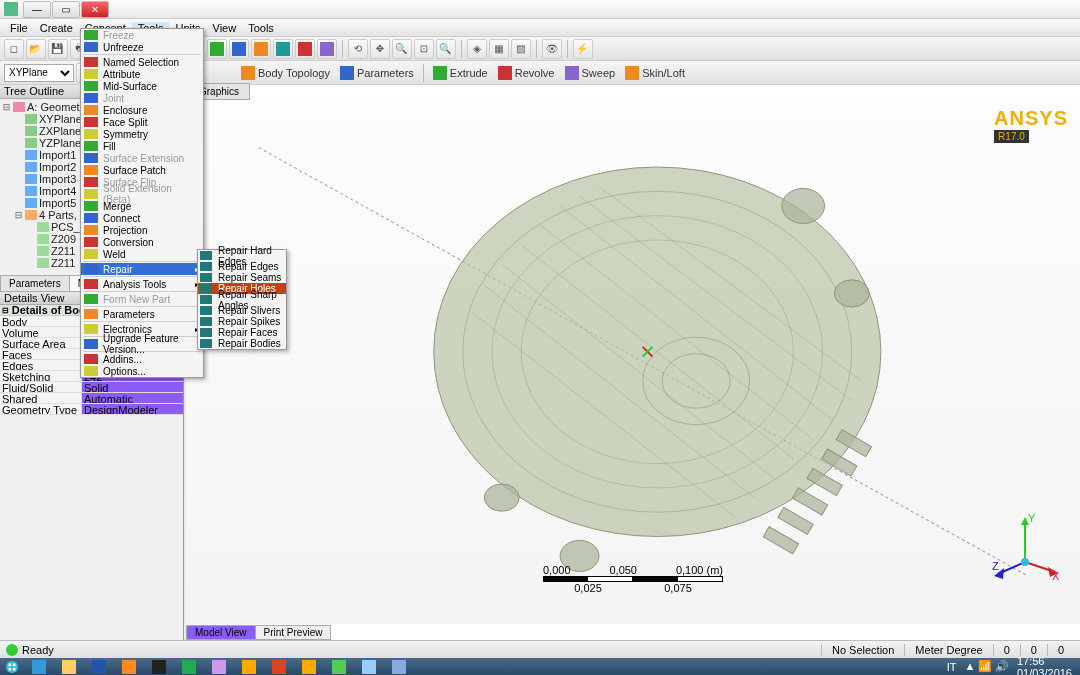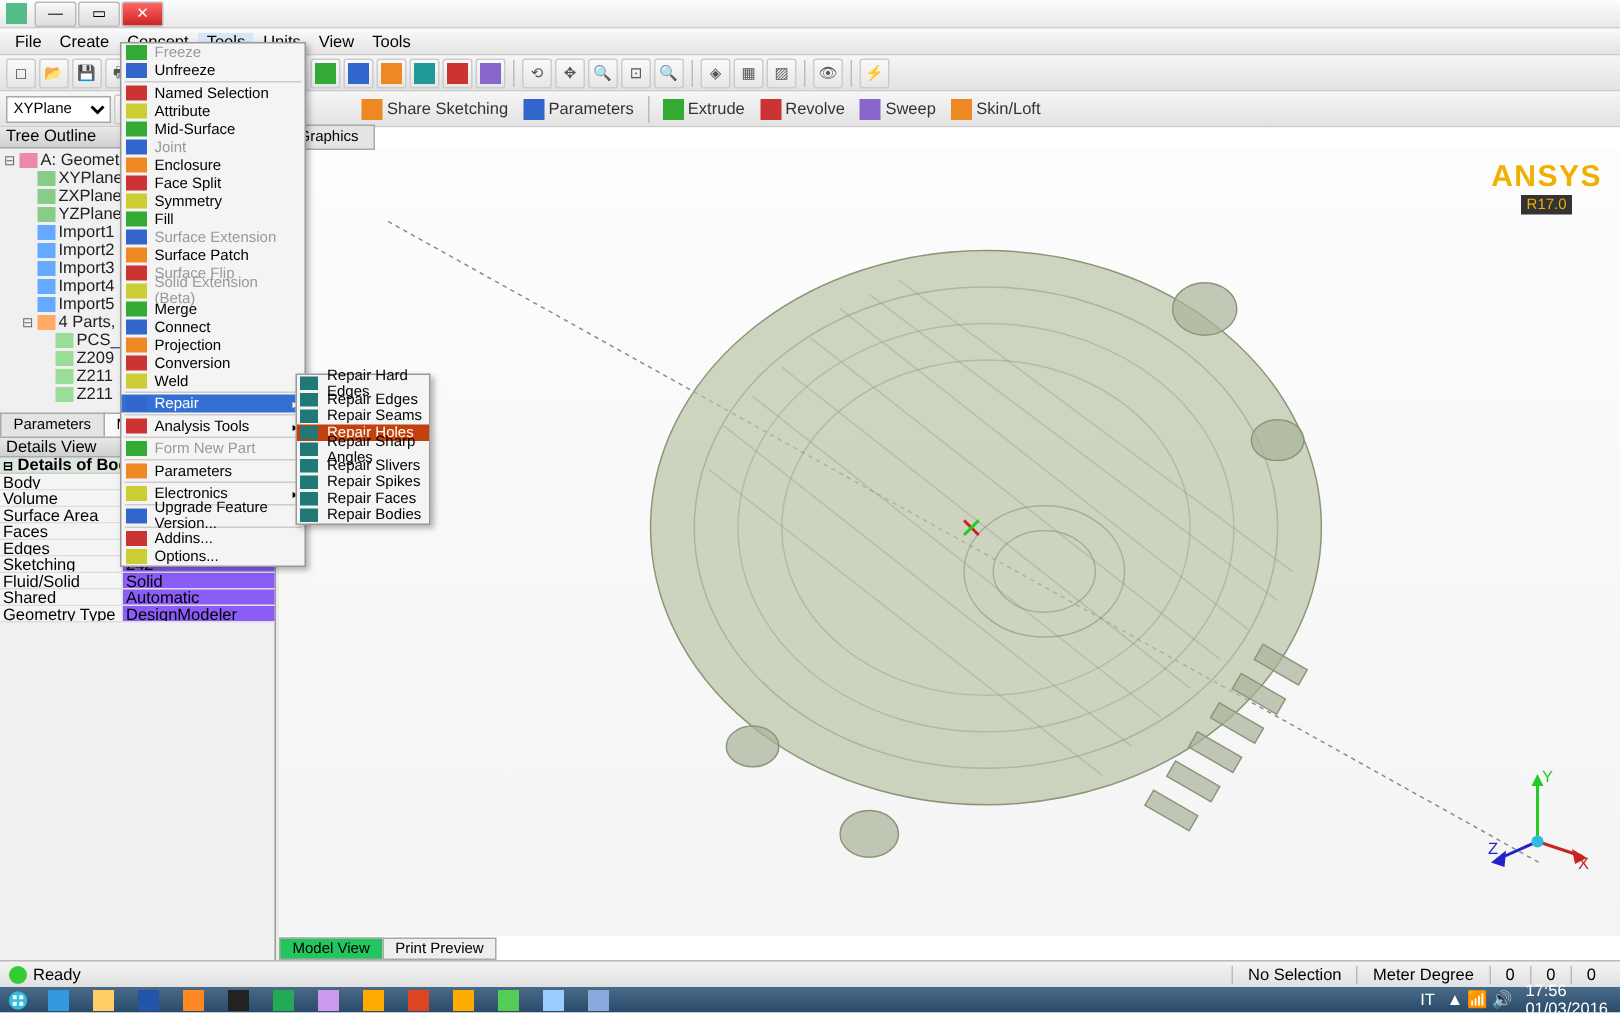--- a/index.html
+++ b/index.html
@@ -62,33 +62,33 @@
 .details .dkey { width:82px; padding:0 2px; background:#f4f4f4; border-right:1px solid #ddd; overflow:hidden; }
 .details .dval { flex:1; padding:0 2px; background:#8b5cf6; overflow:hidden; }
 .details .dhead { background:#dde6dd; font-weight:bold; padding:0 2px; height:11px; border-bottom:1px solid #ccc; display:flex; align-items:center; }
 .details .dhead::before { content:"⊟"; margin-right:3px; font-size:8px; }
 
 
 .viewport { position:absolute; left:186px; right:0; top:85px; bottom:35px; background:#fff; }
 .viewport .graphics-tab { position:absolute; left:2px; top:-2px; font-size:10px; padding:2px 10px; background:#e4e4e4; border:1px solid #aaa; z-index:5; }
 .canvas { position:absolute; left:0; top:14px; right:0; bottom:16px; background:linear-gradient(#fdfdfd,#f4f4f4); overflow:hidden; }
 .canvas svg { width:100%; height:100%; }
-.brand { position:absolute; right:12px; top:8px; text-align:center; }
+.brand { position:absolute; right:12px; top:8px; text-align:left; }
 .brand .logo { font-size:20px; font-weight:bold; color:#f0b000; letter-spacing:1px; }
 .brand .ver { font-size:10px; color:#f0b000; background:#333; padding:1px 4px; display:inline-block; }
 .triad { position:absolute; right:20px; bottom:40px; }
 .scalebar { position:absolute; left:50%; bottom:30px; transform:translateX(-50%); font-size:9px; text-align:center; }
 .scalebar .bar { width:180px; height:6px; display:flex; }
 .scalebar .seg { flex:1; }
 .scalebar .seg.b { background:#000; }
 .scalebar .seg.w { background:#fff; border:1px solid #000; }
 .scalebar .labels { display:flex; justify-content:space-between; width:180px; }
 .vp-tabs { position:absolute; bottom:0; left:0; display:flex; }
 .vptab { padding:1px 8px; font-size:10px; background:#eee; border:1px solid #aaa; margin-right:-1px; }
-.vptab.active { background:#22c55e; }
+.vptab.active { background:#8b5cf6; }
 
 
 .dropdown { position:absolute; left:80px; top:28px; width:124px; background:#f4f4f4; border:1px solid #999; box-shadow:2px 2px 4px rgba(0,0,0,.3); z-index:100; }
 .dropdown .ditem { display:flex; align-items:center; height:12px; font-size:10px; padding:0 4px 0 22px; position:relative; cursor:default; }
 .dropdown .ditem.sel { background:#3470d4; color:#fff; }
 .dropdown .ditem.disabled { color:#999; }
 .dropdown .ditem .dicon { position:absolute; left:3px; width:14px; height:10px; }
 .dropdown .ditem .sub { position:absolute; right:4px; font-size:8px; }
 .dropdown .dsep { height:1px; background:#ccc; margin:1px 2px; }
 .dropdown .dicon.g { background:#3a3; }
@@ -187,21 +187,21 @@
   <div class="tsep"></div>
   <div class="tbtn">⚡</div>
 </div>
 
 <div class="toolbar">
   <select class="combo" style="width:70px;"><option>XYPlane</option></select>
   <div class="tbtn">✱</div>
   <div class="tsep"></div>
   <div class="ttext" style="margin-left:130px;">
       <span class="ticon orange"></span>
-      <span>Share Sketching</span>
+      <span>Body Topology</span>
     </div>
   <div class="ttext">
       <span class="ticon blue"></span>
       <span>Parameters</span>
     </div>
   <div class="tsep"></div>
   <div class="ttext">
       <span class="ticon green"></span>
       <span>Extrude</span>
     </div>
@@ -421,20 +421,37 @@
           <polygon points="35,5 31,13 39,13" fill="#2c2"></polygon>
         <line x1="35" y1="50" x2="65" y2="60" stroke="#c22" stroke-width="2"></line>
           <polygon points="68,61 58,55 60,65" fill="#c22"></polygon>
         <line x1="35" y1="50" x2="8" y2="62" stroke="#22c" stroke-width="2"></line>
           <polygon points="4,64 14,56 13,67" fill="#22c"></polygon>
         <circle cx="35" cy="50" r="4" fill="#3bd"></circle>
         <text x="38" y="10" font-size="9" fill="#2c2">Y</text>
         <text x="62" y="68" font-size="9" fill="#c22">X</text>
         <text x="2" y="58" font-size="9" fill="#22c">Z</text>
       </svg>
+    </div>
+    <div class="scalebar">
+      <div class="labels">
+          <span>0,000</span>
+          <span>0,050</span>
+          <span>0,100 (m)</span>
+        </div>
+      <div class="bar">
+          <div class="seg b"></div>
+          <div class="seg w"></div>
+          <div class="seg b"></div>
+          <div class="seg w"></div>
+        </div>
+      <div class="labels" style="justify-content:space-around;">
+          <span>0,025</span>
+          <span>0,075</span>
+        </div>
     </div>
   </div>
   <div class="vp-tabs">
     <div class="vptab active">Model View</div>
     <div class="vptab">Print Preview</div>
   </div>
 </div>
 
 <div class="dropdown" id="tools-menu">
     <div class="ditem disabled"><span class="dicon g"></span>Freeze</div>

